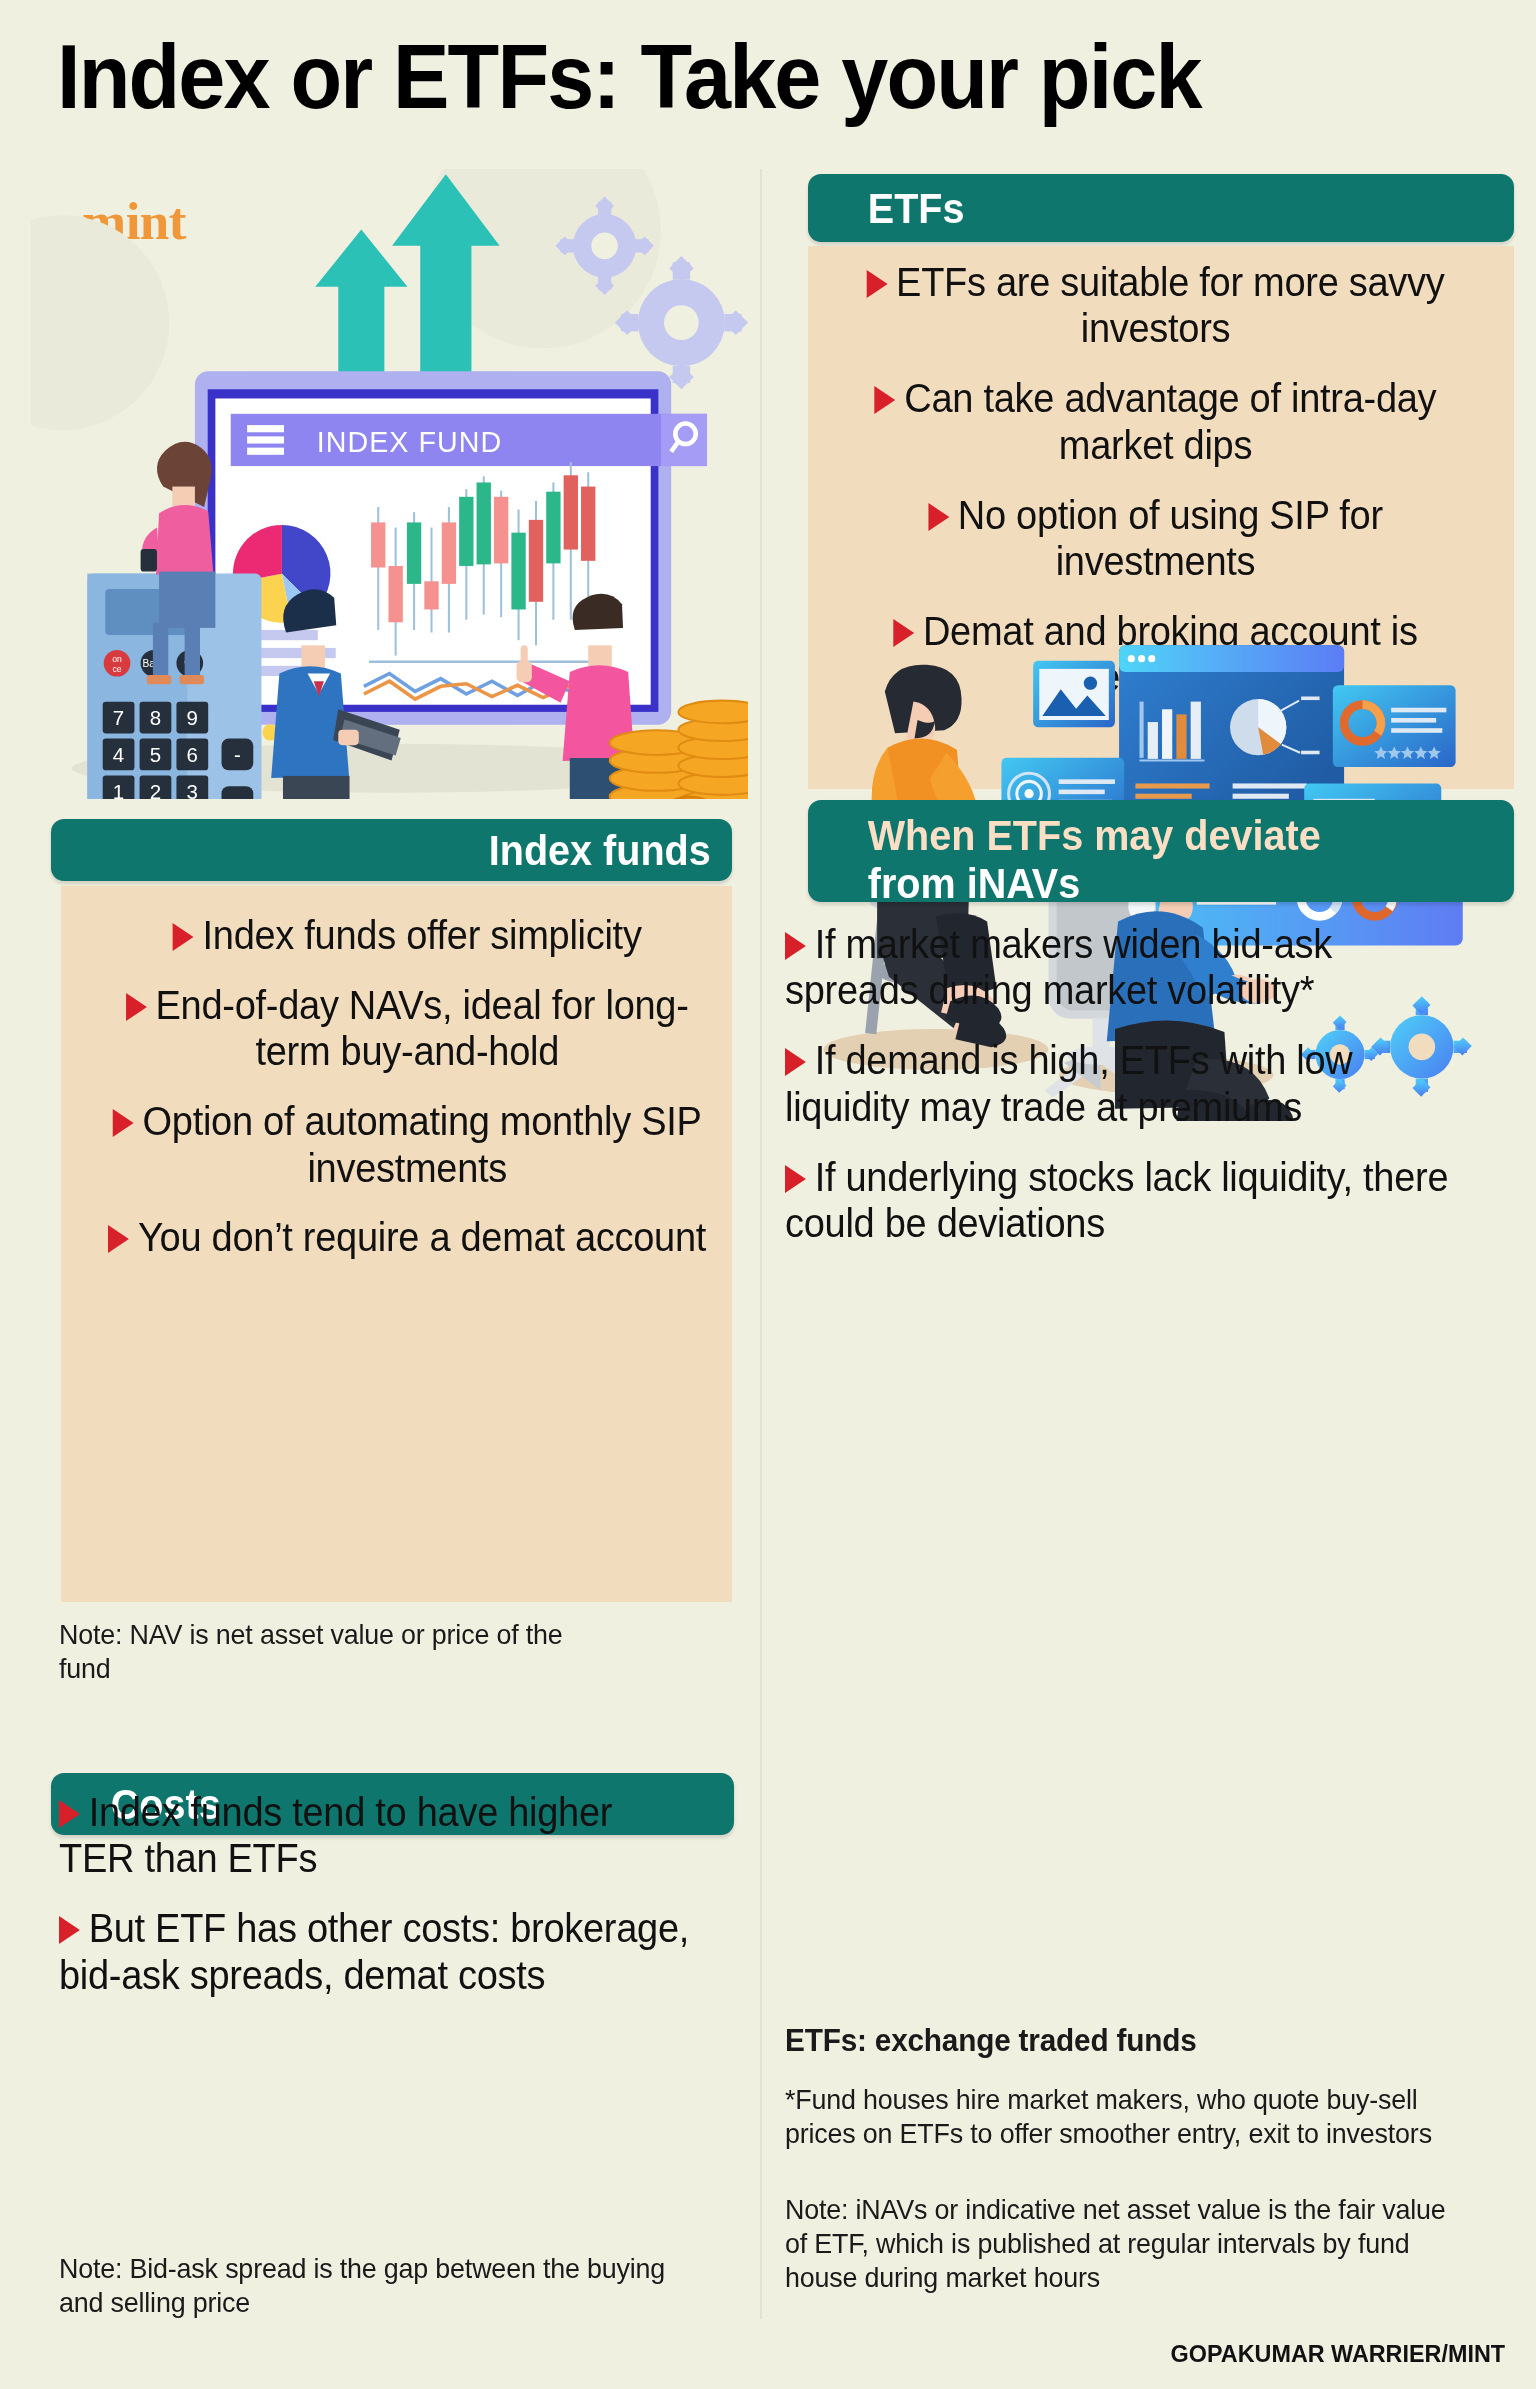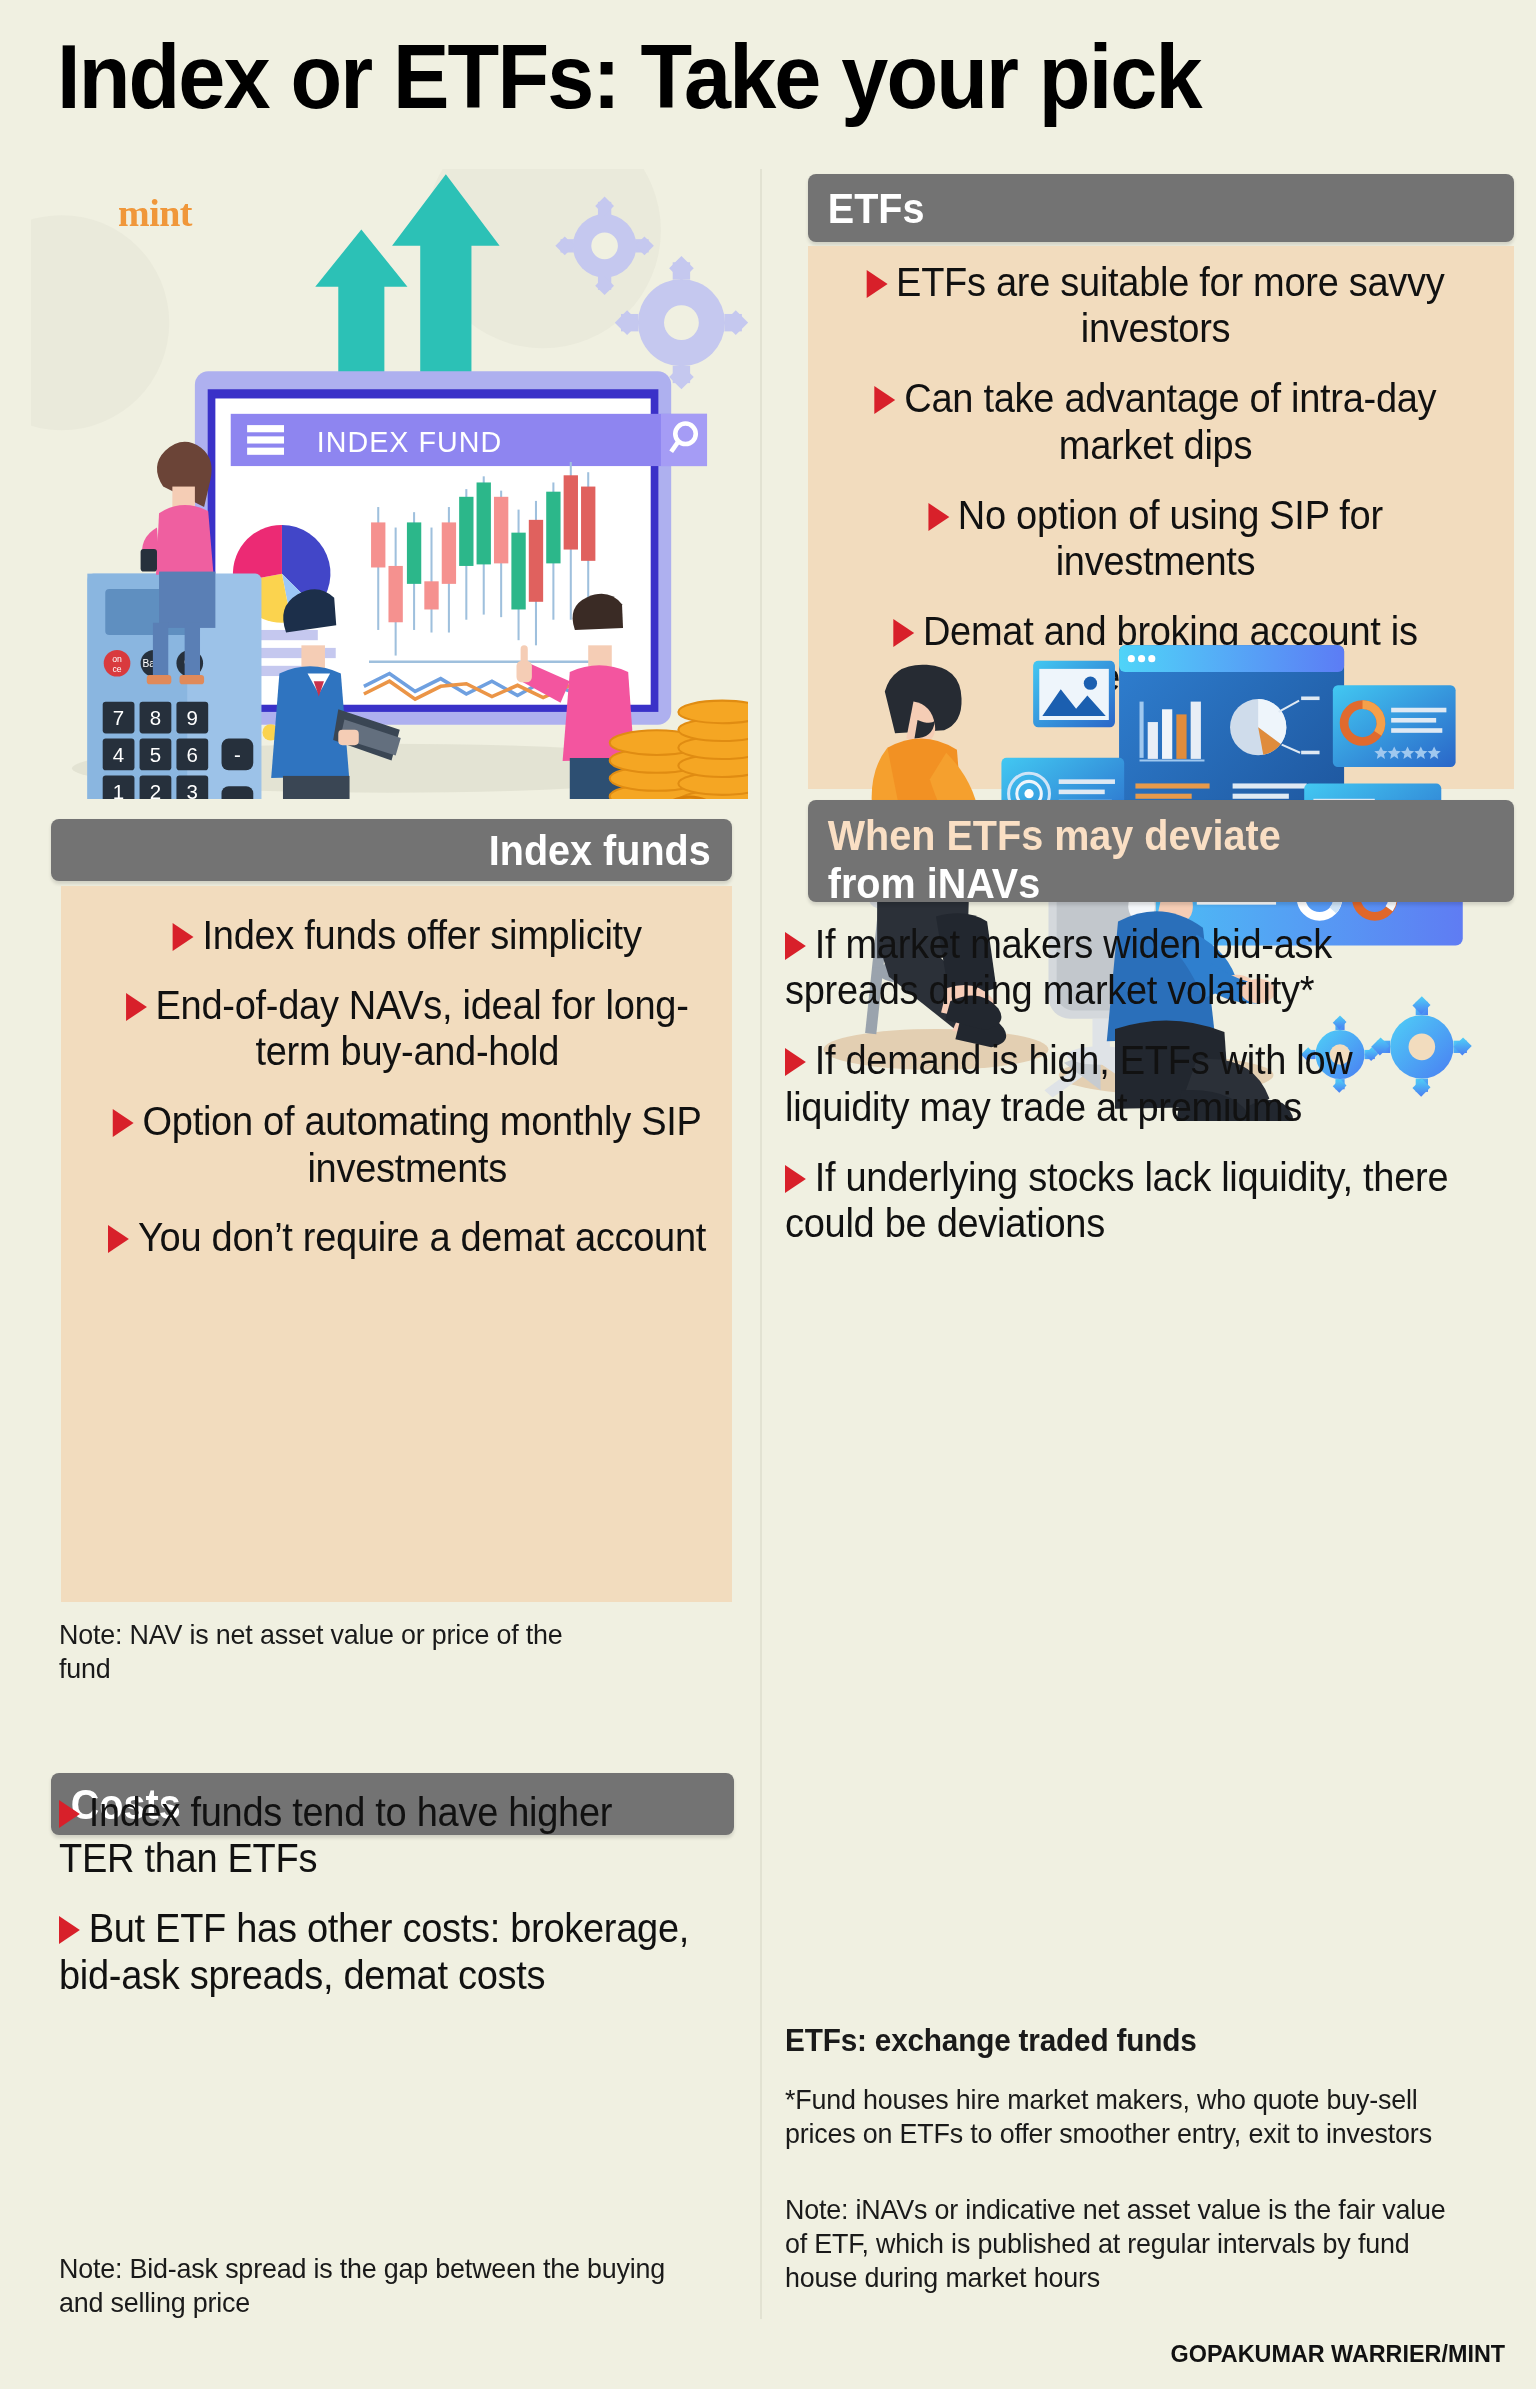--- a/index.html
+++ b/index.html
@@ -22,26 +22,26 @@
   
   #col-left  { position:absolute; left:0;    top:169px; width:760px; height:2220px; }
   #col-right { position:absolute; left:770px; top:169px; width:766px; height:2220px; }
   #column-divider {
     position:absolute; left:760px; top:169px; width:1.5px; height:2150px;
     background:#e2e2d2;
   }
 
   
   .section-header {
-    position:absolute; border-radius:8px;
-    background:#737373; color:#fff;
+    position:absolute; border-radius:13px;
+    background:#0f766e; color:#fff;
     font-family:"Liberation Sans Narrow","Liberation Sans",sans-serif;
     font-weight:bold; letter-spacing:0px;
     box-shadow:0 2.6px 3.6px rgba(0,0,0,0.13);
-    display:flex; align-items:center;
+    display:flex; align-items:center;padding-left:40px;
   }
   .section-header .sh-text { padding-left:21.5px; font-size:43px; line-height:1.12; transform:scaleX(0.92); transform-origin:left center;}
   .section-header.two-line { align-items:flex-start; padding-top:11.3px; }
   .section-header.two-line .sh-text { font-size:43px; }
   .sh-line1 { color:#fadfc4; display:block; }
   .sh-line2 { color:#ffffff; display:block; }
 
   
   .panel-tan { position:absolute; background:#f2dcbe; }
 
@@ -74,21 +74,21 @@
     position:absolute; right:31px; bottom:21.5px;
     font-family:"Liberation Sans Narrow","Liberation Sans",sans-serif;
     font-weight:bold; font-size:24.6px; color:#111; letter-spacing:0px;
     transform:scaleX(0.95); transform-origin:right bottom;
   }
 
   
   #mint-logo {
     position:absolute; left:82px; top:190px;
     font-family:"Liberation Serif", serif; font-weight:bold;
-    font-size:38px; color:#f0973a; letter-spacing:-0.5px;margin-left:36px;
+    font-size:53px; color:#f0973a; letter-spacing:-0.5px;
   }
 
   
   .illus { position:absolute; }
 </style>
 </head>
 <body>
 
 <div id="page-title">Index or ETFs: Take your pick</div>
 

